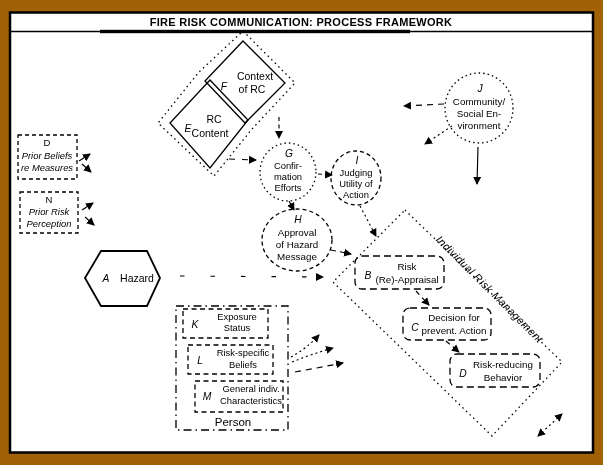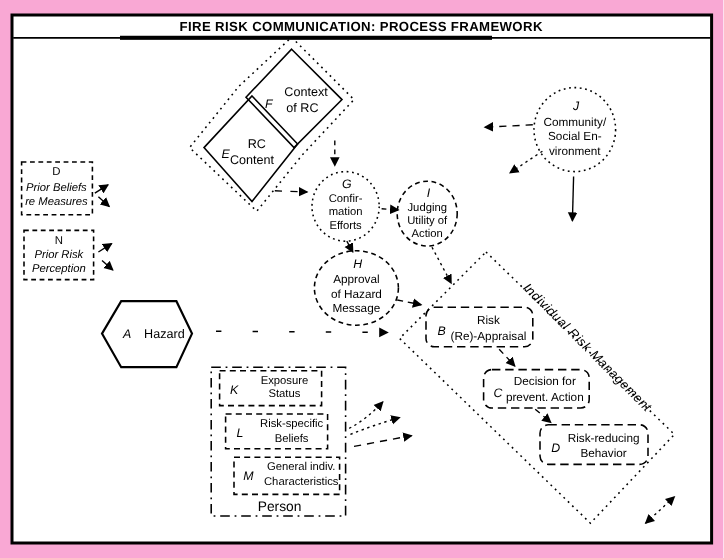--- a/index.html
+++ b/index.html
@@ -1,16 +1,16 @@
 <!DOCTYPE html>
 <html><head>
 <meta charset="utf-8">
 <style>
   html,body{margin:0;padding:0;background:#fff;}
-  #stage{position:relative;width:603px;height:465px;background:#f9a8d4;overflow:hidden;
+  #stage{position:relative;width:603px;height:465px;background:#a16207;overflow:hidden;
          font-family:"Liberation Sans",sans-serif;}
   svg{position:absolute;left:0;top:0;}
   text{fill:#000;font-family:"Liberation Sans",sans-serif;}
   .shape{fill:none;stroke:#000;stroke-width:1.3;}
   .ln{fill:none;stroke:#000;stroke-width:1.15;}
   .t-title{font-size:11px;font-weight:bold;letter-spacing:.3px;}
   .t-node{font-size:10.5px;}
   .t-sm{font-size:9.4px;}
   .t-md{font-size:9.8px;}
   .t-lab{font-size:10.3px;font-style:italic;}

